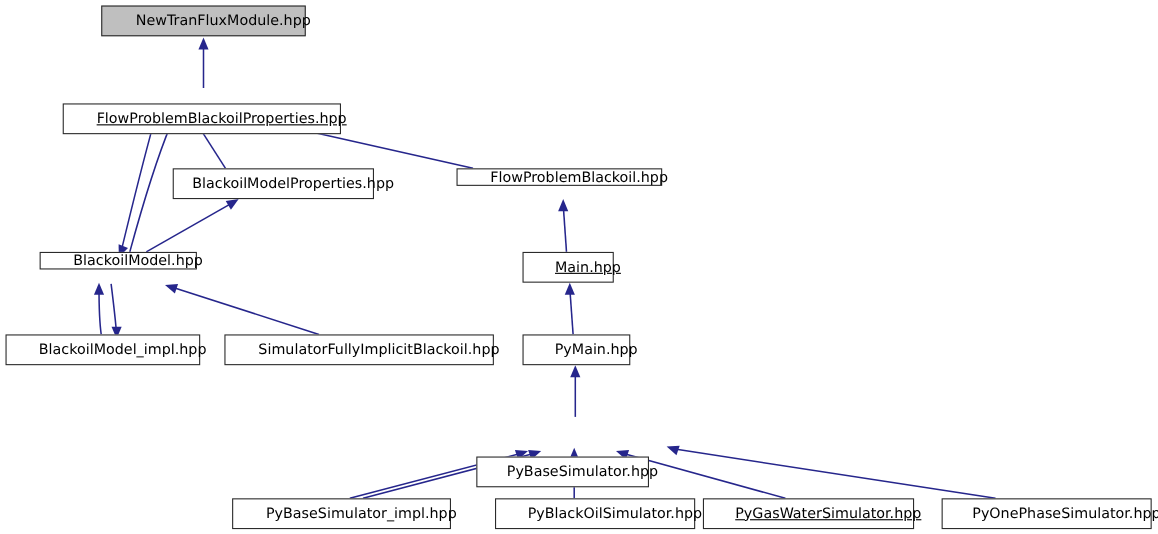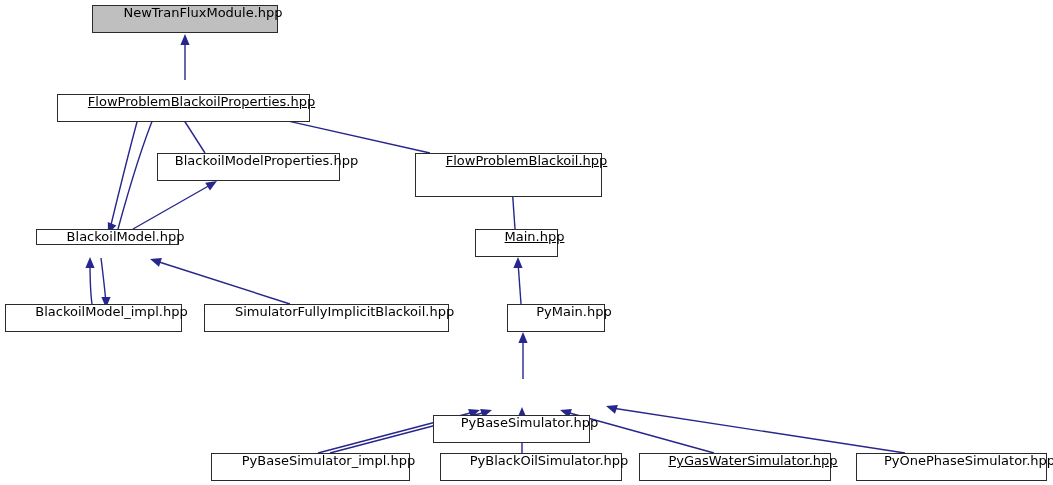--- a/index.html
+++ b/index.html
@@ -23,21 +23,21 @@
     height: 485px;
     pointer-events: none;
   }
   .node {
     position: absolute;
     box-sizing: border-box;
     border: 1px solid #2b2b2b;
     background: #ffffff;
     color: #000000;
     display: flex;
-    align-items: flex-start;
+    align-items: center;
     justify-content: center;
     font-size: 13px;
     line-height: 1;
     letter-spacing: 0px;
     white-space: nowrap;
     z-index: 2;
     padding-left: 36px;
   }
   .node.highlight {
     background: #bfbfbf;
@@ -91,45 +91,45 @@
   <div id="nodes-layer">
       <div class="node highlight" style="left: 92px; top: 5px; width: 186px; height: 28px;">
         <span class="node-label">NewTranFluxModule.hpp</span>
       </div>
       <div class="node" style="left: 57px; top: 94px; width: 253px; height: 28px; text-decoration: underline;">
         <span class="node-label">FlowProblemBlackoilProperties.hpp</span>
       </div>
       <div class="node" style="left: 157px; top: 153px; width: 183px; height: 28px;">
         <span class="node-label">BlackoilModelProperties.hpp</span>
       </div>
-      <div class="node" style="left: 415px; top: 153px; width: 187px; height: 44px; text-decoration: underline;">
+      <div class="node" style="left: 415px; top: 153px; width: 187px; height: 16px;">
         <span class="node-label">FlowProblemBlackoil.hpp</span>
       </div>
       <div class="node" style="left: 36px; top: 229px; width: 143px; height: 16px;">
         <span class="node-label">BlackoilModel.hpp</span>
       </div>
       <div class="node" style="left: 475px; top: 229px; width: 83px; height: 28px; text-decoration: underline;">
         <span class="node-label">Main.hpp</span>
       </div>
       <div class="node" style="left: 5px; top: 304px; width: 177px; height: 28px;">
         <span class="node-label">BlackoilModel_impl.hpp</span>
       </div>
       <div class="node" style="left: 204px; top: 304px; width: 245px; height: 28px;">
         <span class="node-label">SimulatorFullyImplicitBlackoil.hpp</span>
       </div>
-      <div class="node" style="left: 475px; top: 304px; width: 98px; height: 28px; margin-left: 32px;">
+      <div class="node" style="left: 475px; top: 304px; width: 98px; height: 28px;">
         <span class="node-label">PyMain.hpp</span>
       </div>
       <div class="node" style="left: 433px; top: 379px; width: 157px; height: 28px; margin-top: 36px;">
         <span class="node-label">PyBaseSimulator.hpp</span>
       </div>
       <div class="node" style="left: 211px; top: 453px; width: 199px; height: 28px;">
         <span class="node-label">PyBaseSimulator_impl.hpp</span>
       </div>
-      <div class="node" style="left: 440px; top: 453px; width: 182px; height: 28px;">
+      <div class="node" style="left: 450px; top: 453px; width: 182px; height: 28px;">
         <span class="node-label">PyBlackOilSimulator.hpp</span>
       </div>
       <div class="node" style="left: 639px; top: 453px; width: 192px; height: 28px; text-decoration: underline;">
         <span class="node-label">PyGasWaterSimulator.hpp</span>
       </div>
       <div class="node" style="left: 856px; top: 453px; width: 191px; height: 28px;">
         <span class="node-label">PyOnePhaseSimulator.hpp</span>
       </div>
     </div>
 </div>

